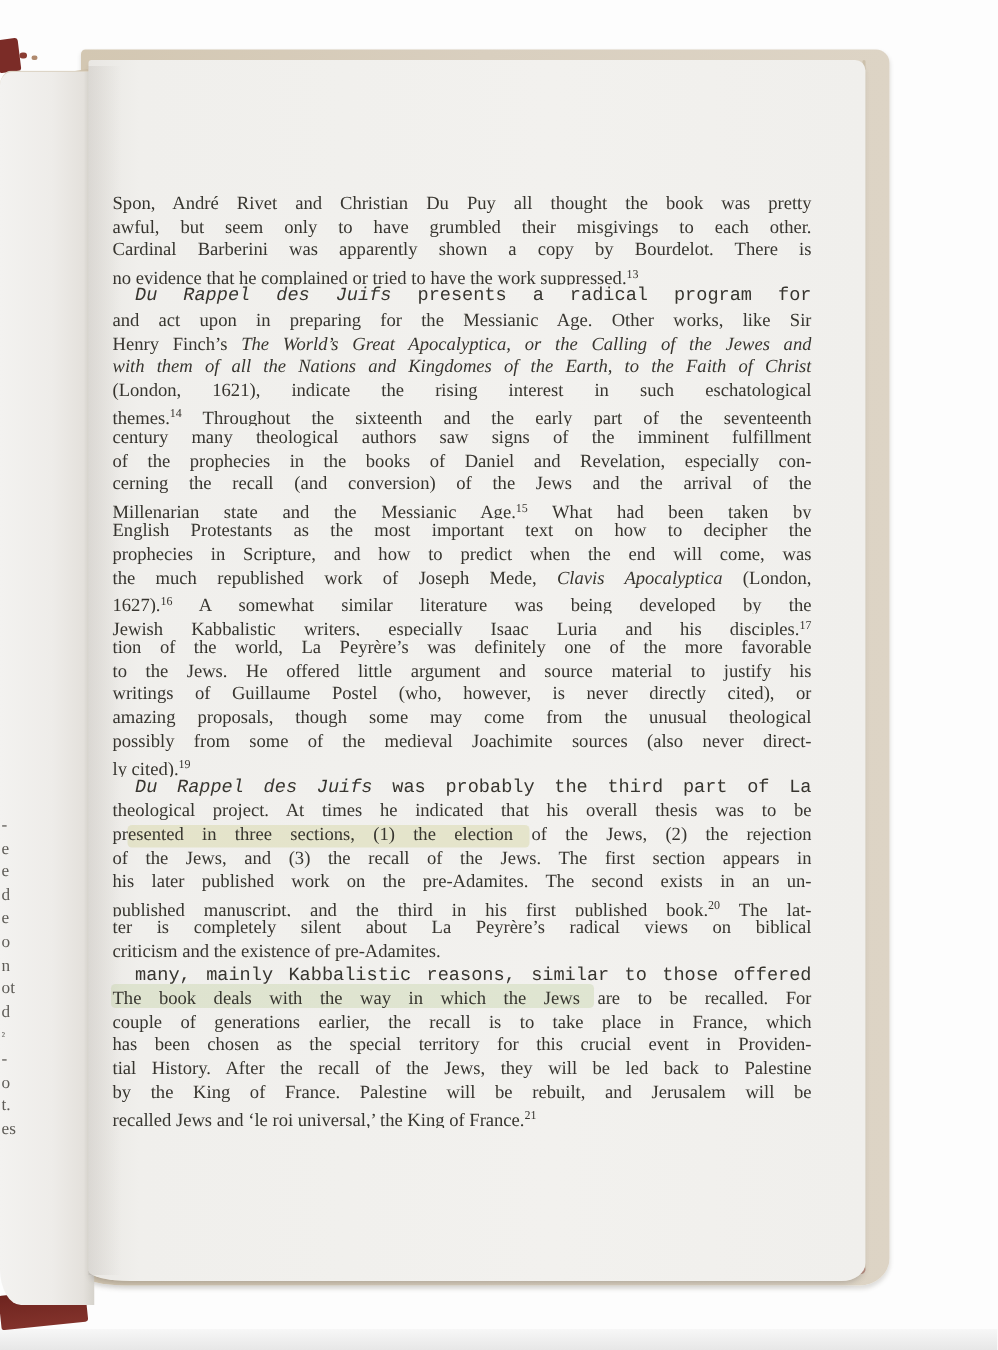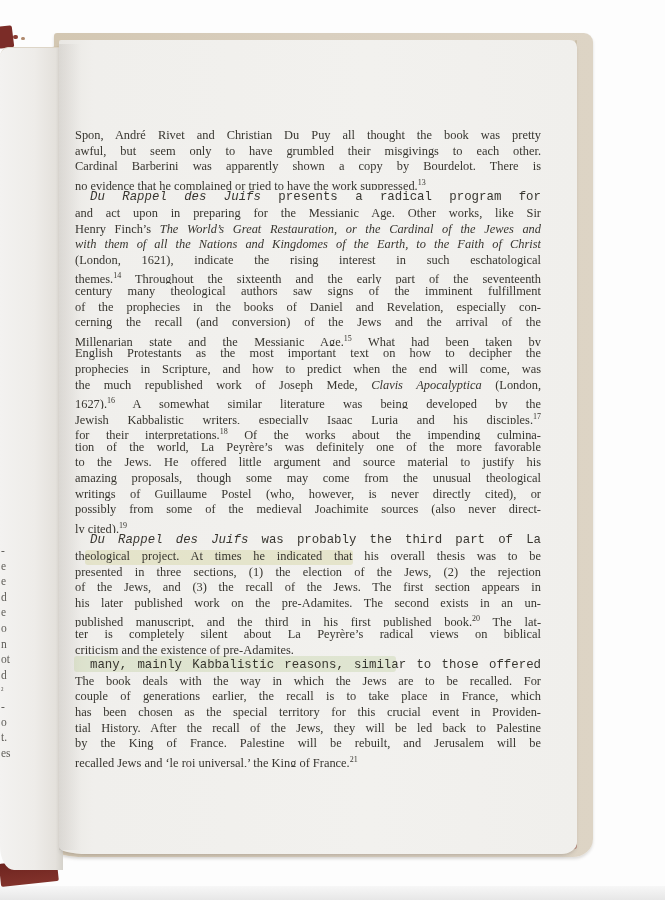--- a/index.html
+++ b/index.html
@@ -117,38 +117,37 @@
   <div class="bodytext">
       <div class="para">
         <div class="line"><span>Spon, André Rivet and Christian Du Puy all thought the book was pretty</span></div>
         <div class="line"><span>awful, but seem only to have grumbled their misgivings to each other.</span></div>
         <div class="line"><span>Cardinal Barberini was apparently shown a copy by Bourdelot. There is</span></div>
         <div class="line last"><span>no evidence that he complained or tried to have the work suppressed.</span><span class="fn">13</span></div>
       </div>
       <div class="para indent">
         <div class="line"><span class="it">Du Rappel des Juifs</span><span> presents a radical program for Christians to accept</span></div>
         <div class="line"><span>and act upon in preparing for the Messianic Age. Other works, like Sir</span></div>
-        <div class="line"><span>Henry Finch’s </span><span class="it">The World’s Great Restauration, or the Cardinal of the Jewes and</span></div>
+        <div class="line"><span>Henry Finch’s </span><span class="it">The World’s Great Apocalyptica, or the Calling of the Jewes and</span></div>
         <div class="line"><span class="it">with them of all the Nations and Kingdomes of the Earth, to the Faith of Christ</span></div>
         <div class="line"><span>(London, 1621), indicate the rising interest in such eschatological</span></div>
         <div class="line"><span>themes.</span><span class="fn">14</span><span> Throughout the sixteenth and the early part of the seventeenth</span></div>
         <div class="line"><span>century many theological authors saw signs of the imminent fulfillment</span></div>
         <div class="line"><span>of the prophecies in the books of Daniel and Revelation, especially con-</span></div>
         <div class="line"><span>cerning the recall (and conversion) of the Jews and the arrival of the</span></div>
         <div class="line"><span>Millenarian state and the Messianic Age.</span><span class="fn">15</span><span> What had been taken by</span></div>
         <div class="line"><span>English Protestants as the most important text on how to decipher the</span></div>
         <div class="line"><span>prophecies in Scripture, and how to predict when the end will come, was</span></div>
         <div class="line"><span>the much republished work of Joseph Mede, </span><span class="it">Clavis Apocalyptica</span><span> (London,</span></div>
         <div class="line"><span>1627).</span><span class="fn">16</span><span> A somewhat similar literature was being developed by the</span></div>
         <div class="line"><span>Jewish Kabbalistic writers, especially Isaac Luria and his disciples.</span><span class="fn">17</span></div>
-        <div class="line"><span>for their interpretations.</span><span class="fn">18</span><span> Of the works about the impending culmina-</span></div>
         <div class="line"><span>tion of the world, La Peyrère’s was definitely one of the more favorable</span></div>
         <div class="line"><span>to the Jews. He offered little argument and source material to justify his</span></div>
+        <div class="line"><span>writings of Guillaume Postel (who, however, is never directly cited), or</span></div>
         <div class="line"><span>amazing proposals, though some may come from the unusual theological</span></div>
-        <div class="line"><span>writings of Guillaume Postel (who, however, is never directly cited), or</span></div>
         <div class="line"><span>possibly from some of the medieval Joachimite sources (also never direct-</span></div>
         <div class="line last"><span>ly cited).</span><span class="fn">19</span></div>
       </div>
       <div class="para indent">
         <div class="line"><span class="it">Du Rappel des Juifs</span><span> was probably the third part of La Peyrère’s</span></div>
         <div class="line"><span>theological project. At times he indicated that his overall thesis was to be</span></div>
         <div class="line"><span>presented in three sections, (1) the election of the Jews, (2) the rejection</span></div>
         <div class="line"><span>of the Jews, and (3) the recall of the Jews. The first section appears in</span></div>
         <div class="line"><span>his later published work on the pre-Adamites. The second exists in an un-</span></div>
         <div class="line"><span>published manuscript, and the third in his first published book.</span><span class="fn">20</span><span> The lat-</span></div>

